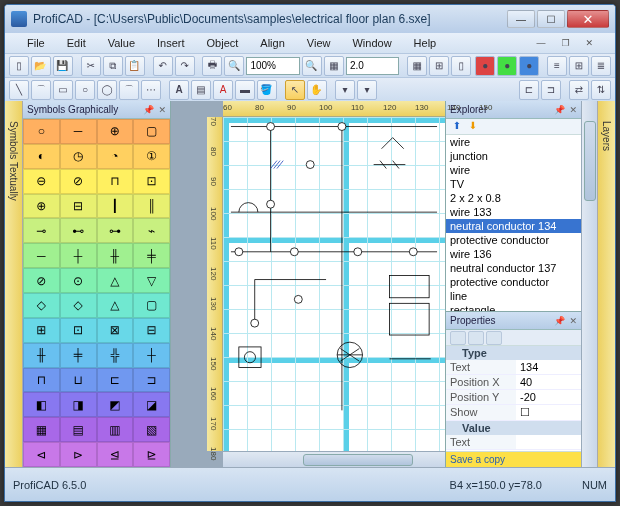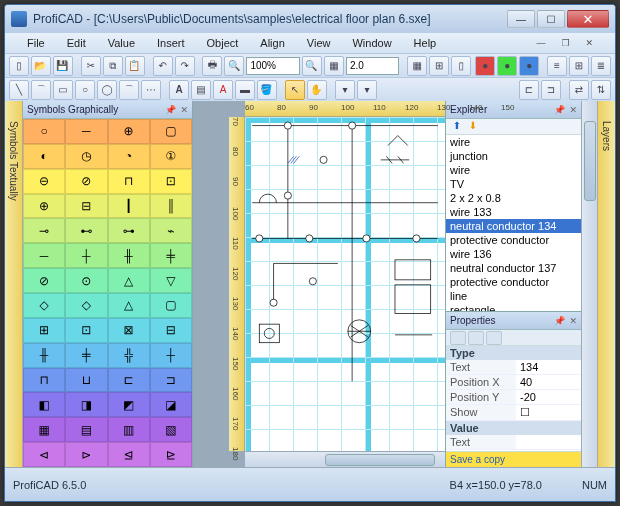--- a/index.html
+++ b/index.html
@@ -16,21 +16,21 @@
 .menubar span { padding: 2px 6px; cursor: default; }
 .menubar .r { margin-left: auto; display: flex; gap: 4px; color: #555; font-size: 9px; }
 .toolbar { height: 24px; background: linear-gradient(#e4ecf7,#cdddf0); border-top: 1px solid #b5c8e0; display: flex; align-items: center; padding: 0 4px; gap: 2px; }
 .tbtn { width: 20px; height: 20px; background: linear-gradient(#f4f8fc,#dce7f5); border: 1px solid #a8bcd8; border-radius: 2px; display: flex; align-items: center; justify-content: center; font-size: 10px; color: #445; flex-shrink: 0; }
 .tbtn.on { background: linear-gradient(#fde8a8,#f8d060); border-color: #d0a030; }
 .sep { width: 4px; }
 .zoom { width: 56px; height: 18px; background: #fff; border: 1px solid #8aa; font-size: 10px; padding: 0 3px; display: flex; align-items: center; }
 .body { flex: 1; display: flex; min-height: 0; }
 .sidetab { width: 18px; background: linear-gradient(90deg,#f5e8a0,#ecd060); border-right: 1px solid #aaa; display: flex; align-items: flex-start; justify-content: center; padding-top: 20px; }
 .sidetab .vlabel { writing-mode: vertical-rl; font-size: 10px; color: #333; }
-.symbols { width: 170px; display: flex; flex-direction: column; border-right: 1px solid #8aa; }
+.symbols { width: 148px; display: flex; flex-direction: column; border-right: 1px solid #8aa; }
 .panelhdr { height: 18px; background: linear-gradient(#cfe0f3,#b6cce6); font-size: 10px; display: flex; align-items: center; padding: 0 4px; color: #224; border-bottom: 1px solid #9bb; }
 .panelhdr .x { margin-left: auto; font-size: 9px; color: #666; display: flex; gap: 4px; }
 .symgrid { flex: 1; overflow: hidden; display: flex; flex-direction: column; }
 .symrow { height: 29px; display: flex; }
 .symrow .cell { flex: 1; border: 1px solid rgba(0,0,0,0.12); display: flex; align-items: center; justify-content: center; font-size: 12px; color: #000; }
 .canvaswrap { flex: 1; display: flex; flex-direction: column; min-width: 0; background: #9ab; padding-left: 36px; }
 .ruler-h { height: 16px; background: linear-gradient(#f5e8a0,#ecd060); border-bottom: 1px solid #aa8; display: flex; font-size: 8px; color: #443; position: relative; margin-left: 16px; }
 .ruler-h span { position: absolute; top: 2px; }
 .canvasrow { flex: 1; display: flex; min-height: 0; }
 .ruler-v { width: 16px; background: linear-gradient(90deg,#f5e8a0,#ecd060); border-right: 1px solid #aa8; font-size: 8px; color: #443; position: relative; }
@@ -53,21 +53,21 @@
 .explorer { flex: 1; display: flex; flex-direction: column; min-height: 0; }
 .navarrows { height: 16px; display: flex; gap: 2px; padding: 1px 4px; background: #eef4fa; border-bottom: 1px solid #cdd; }
 .navarrows div { width: 14px; height: 14px; font-size: 10px; text-align: center; }
 .explist { flex: 1; overflow: auto; background: #fff; font-size: 11px; }
 .explist div { padding: 0 4px; line-height: 14px; white-space: nowrap; }
 .explist .sel { background: #3874d0; color: #fff; }
 .props { height: 156px; display: flex; flex-direction: column; border-top: 1px solid #8aa; }
 .proptabs { height: 16px; background: #e4ecf6; display: flex; gap: 2px; padding: 1px 4px; font-size: 9px; border-bottom: 1px solid #cdd; }
 .proptabs div { width: 16px; height: 14px; background: #d8e4f0; border: 1px solid #b8c8dc; border-radius: 2px; }
 .propgrid { flex: 1; overflow: auto; font-size: 11px; background: #fff; }
-.propgrid .hdr { background: #d0deee; padding: 1px 4px; font-weight: bold; color: #345; }
+.propgrid .hdr { background: #d0deee; padding: 1px 16px; font-weight: bold; color: #345; }
 .propgrid .row { display: flex; border-bottom: 1px solid #eef; }
 .propgrid .row .k { width: 70px; padding: 1px 4px; color: #555; background: #f3f7fb; }
 .propgrid .row .v { flex: 1; padding: 1px 4px; }
 .savecopy { font-size: 10px; color: #2a60b0; padding: 2px 4px; background: #fde047; border-top: 1px solid #cdd; cursor: pointer; }
 .statusbar { height: 34px; background: linear-gradient(#d7e4f3,#bcd2ea); display: flex; align-items: center; font-size: 11px; color: #234; padding: 0 8px; border-top: 1px solid #9ab; }
 .statusbar .mid { margin-left: auto; }
 .statusbar .num { margin-left: 40px; }
 .scroll-v { width: 16px; background: linear-gradient(90deg,#e0e8f2,#c8d6e8); border-left: 1px solid #9ab; position: relative; }
 .scroll-v .thumb { position: absolute; left: 2px; top: 20px; width: 12px; height: 80px; background: linear-gradient(#d0dcec,#b0c4dc); border: 1px solid #8aa; border-radius: 3px; }
 </style>

